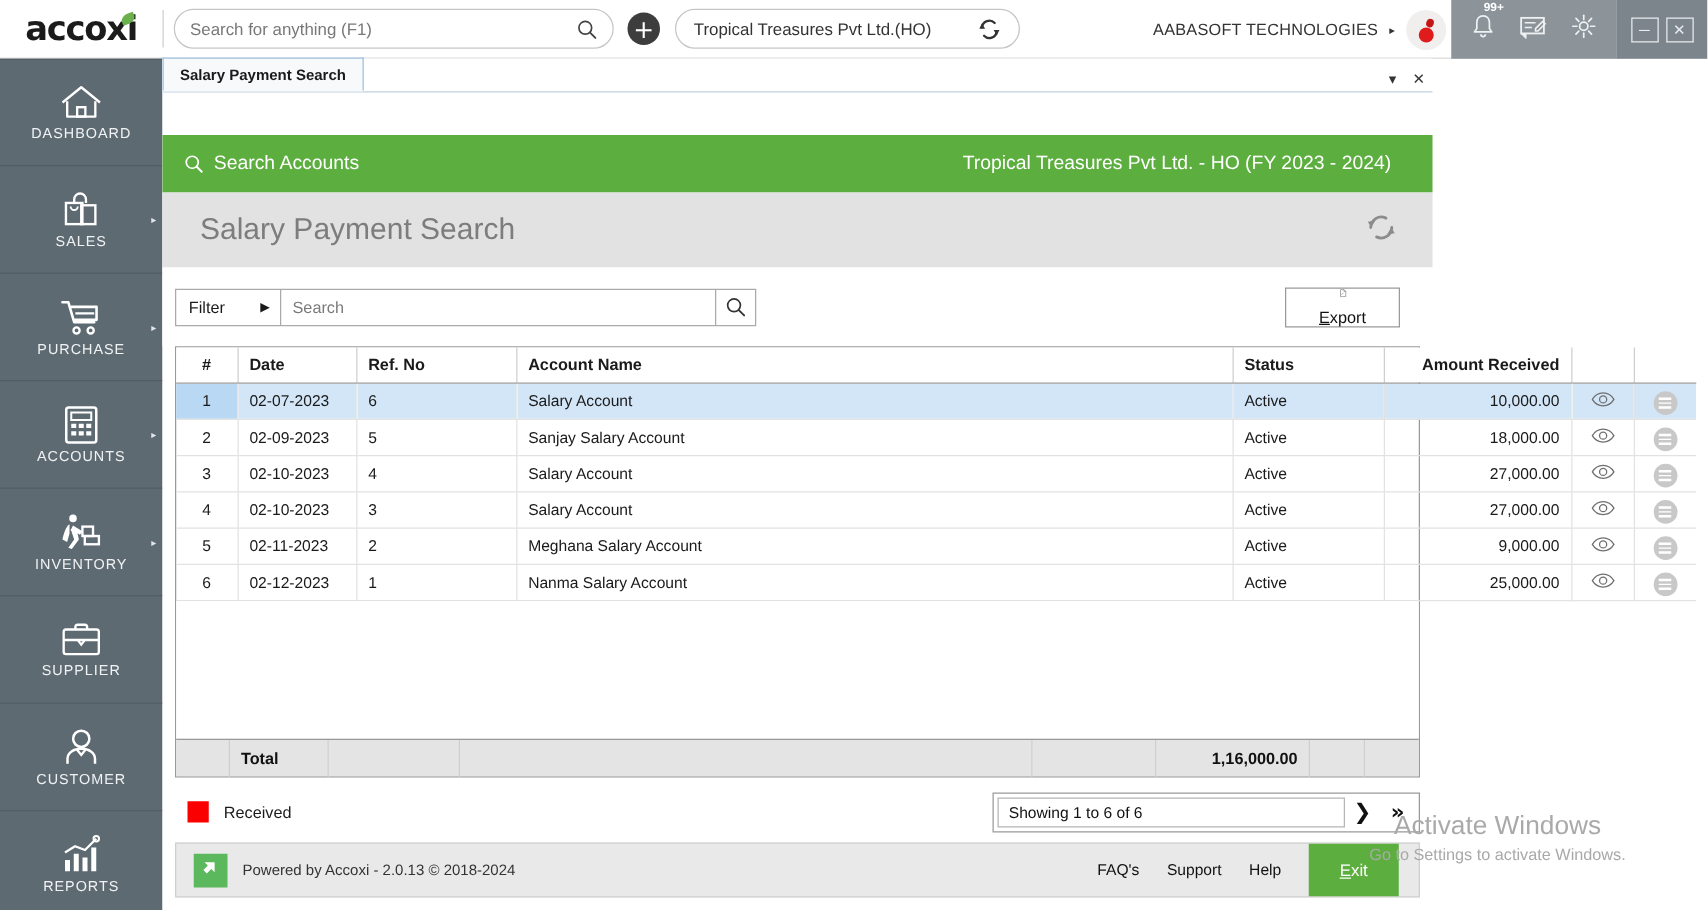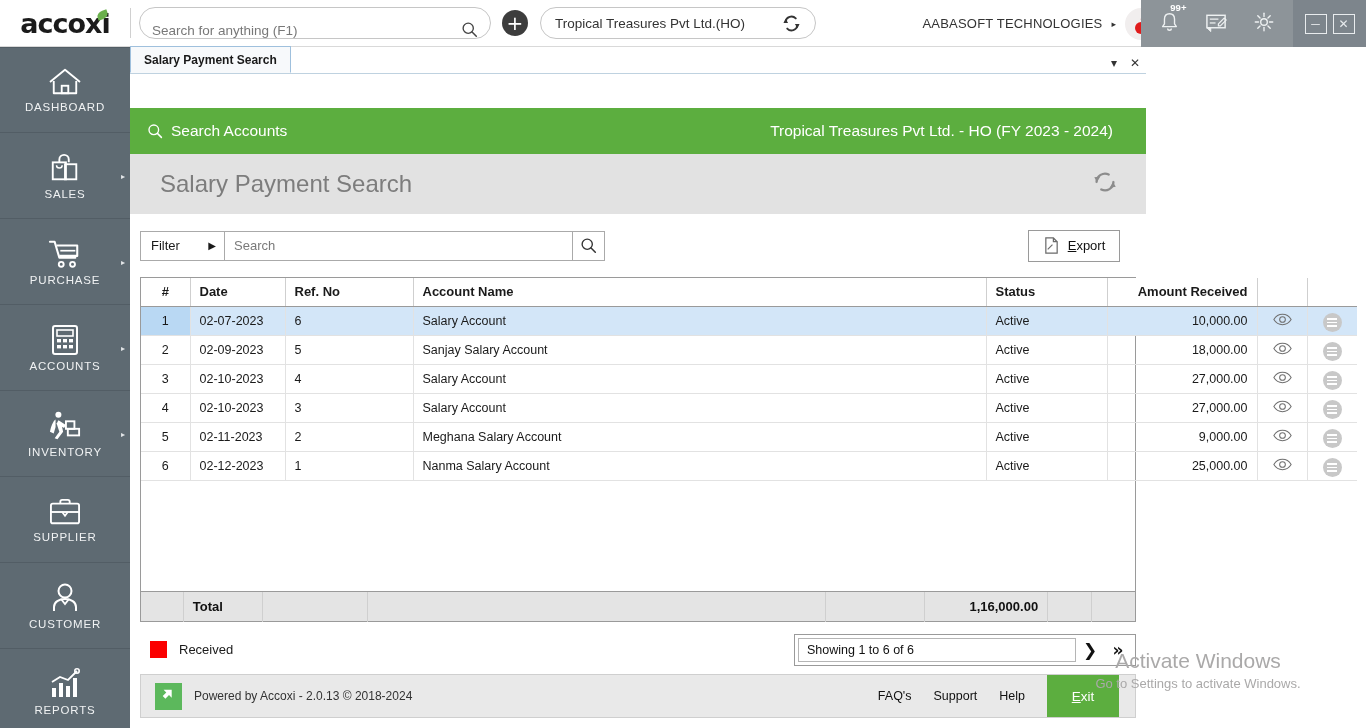--- a/index.html
+++ b/index.html
@@ -27,21 +27,21 @@
     font-family: "DejaVu Sans", sans-serif;
   }
   .logo-leaf {
     position: absolute; width: 11px; height: 8px; background: #6ab04c;
     border-radius: 60% 0 60% 0; right: 22px; top: 11px; transform: rotate(-20deg);
   }
   .divider-v { width: 1px; height: 30px; background: #d0d0d0; }
 
   .searchwrap {
     margin-left: 8px; width: 352px; height: 32px; border: 1px solid #c6c6c6;
-    border-radius: 16px; display: flex; align-items: flex-end; padding: 0 12px;
+    border-radius: 16px; display: flex; align-items: center; padding: 0 12px;
     background: #fff;
   }
   .searchwrap input {
     border: 0; outline: 0; flex: 1; font-size: 13.5px; color: #555;
     font-family: "Liberation Sans", sans-serif; background: transparent;
   }
   .searchwrap input::placeholder { color: #787878; }
 
   .plusbtn {
     margin-left: 11px; width: 26px; height: 26px; border-radius: 50%;
@@ -67,21 +67,21 @@
     width: 32px; height: 32px; border-radius: 50%; background: #f1eeee;
     display: flex; align-items: center; justify-content: center;
     position: relative; overflow: hidden;
   }
   .av-b1 { position: absolute; width: 12px; height: 12px; border-radius: 50%;
            background: #e01b1b; left: 10px; top: 14px; }
   .av-b2 { position: absolute; width: 6px; height: 7px; border-radius: 50%;
            background: #c41515; left: 16px; top: 7px; transform: rotate(20deg); }
 
   .iconzone {
-    position: absolute; right: 73px; top: 0; width: 152px; height: 47px;
+    position: absolute; right: 73px; top: 0; width: 132px; height: 47px;
     background: #8d9499; display: flex; align-items: center;
     justify-content: space-around; padding: 0 6px;
   }
   .winzone {
     position: absolute; right: 0; top: 0; width: 73px; height: 47px;
     background: #7d858c; display: flex; align-items: center;
     justify-content: center; gap: 6px;
   }
   .winbtn {
     width: 22px; height: 20px; border: 1.6px solid #e9ecee; color: #e9ecee;
@@ -157,21 +157,21 @@
   .fb-search input { border: 0; outline: 0; width: 100%; font-size: 13px;
                      color: #444; font-family: "Liberation Sans", sans-serif; }
   .fb-search input::placeholder { color: #7a7a7a; }
   .fb-btn { width: 32px; height: 28px; border-left: 1px solid #aaa;
             display: flex; align-items: center; justify-content: center;
             cursor: pointer; background: #fff; }
 
   .exportbtn {
     width: 92px; height: 32px; border: 1px solid #9a9a9a; display: flex;
     align-items: center; justify-content: center; gap: 8px; cursor: pointer;
-    background: #fff; font-size: 13px; color: #111;
+    background: #fff; font-size: 13px; color: #111; flex-direction: column;
   }
   .exportbtn u { text-decoration: underline; }
 
   
   .tablewrap {
     margin: 0 10px; border: 1px solid #9a9a9a; height: 345px;
     background: #fff; position: relative; display: flex; flex-direction: column;
   }
   table { width: 100%; border-collapse: collapse; table-layout: fixed; }
   thead th {

